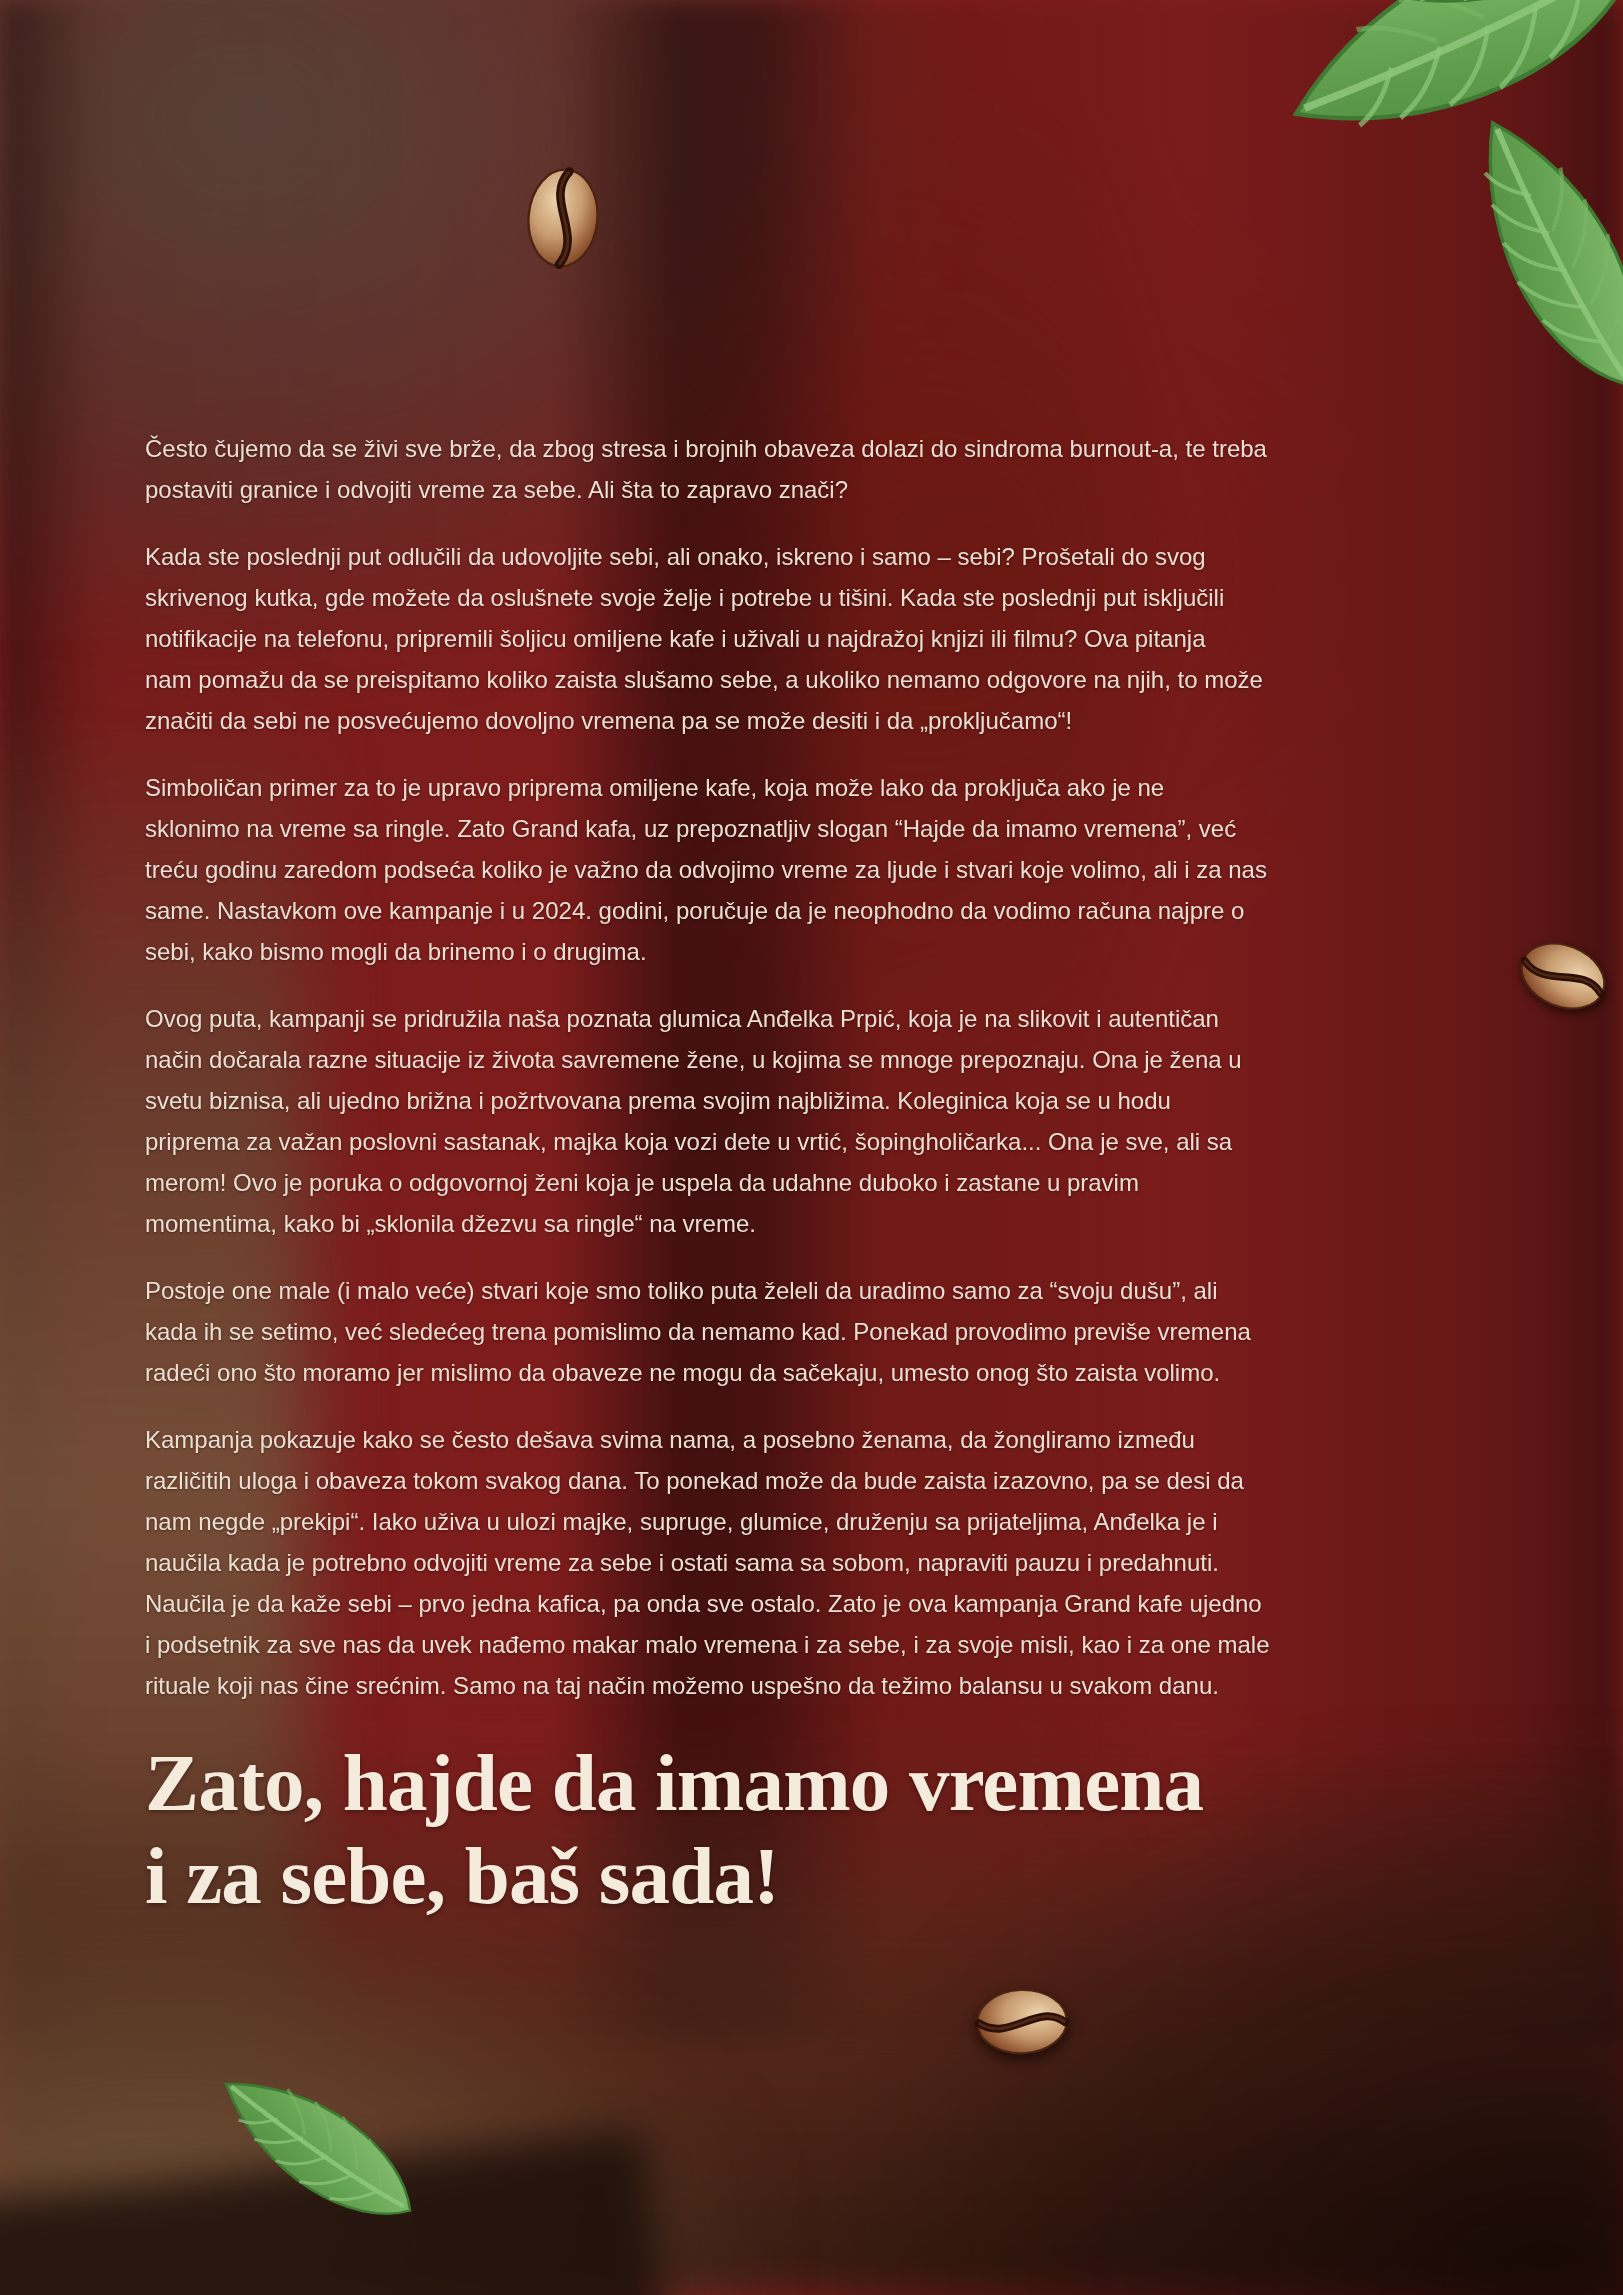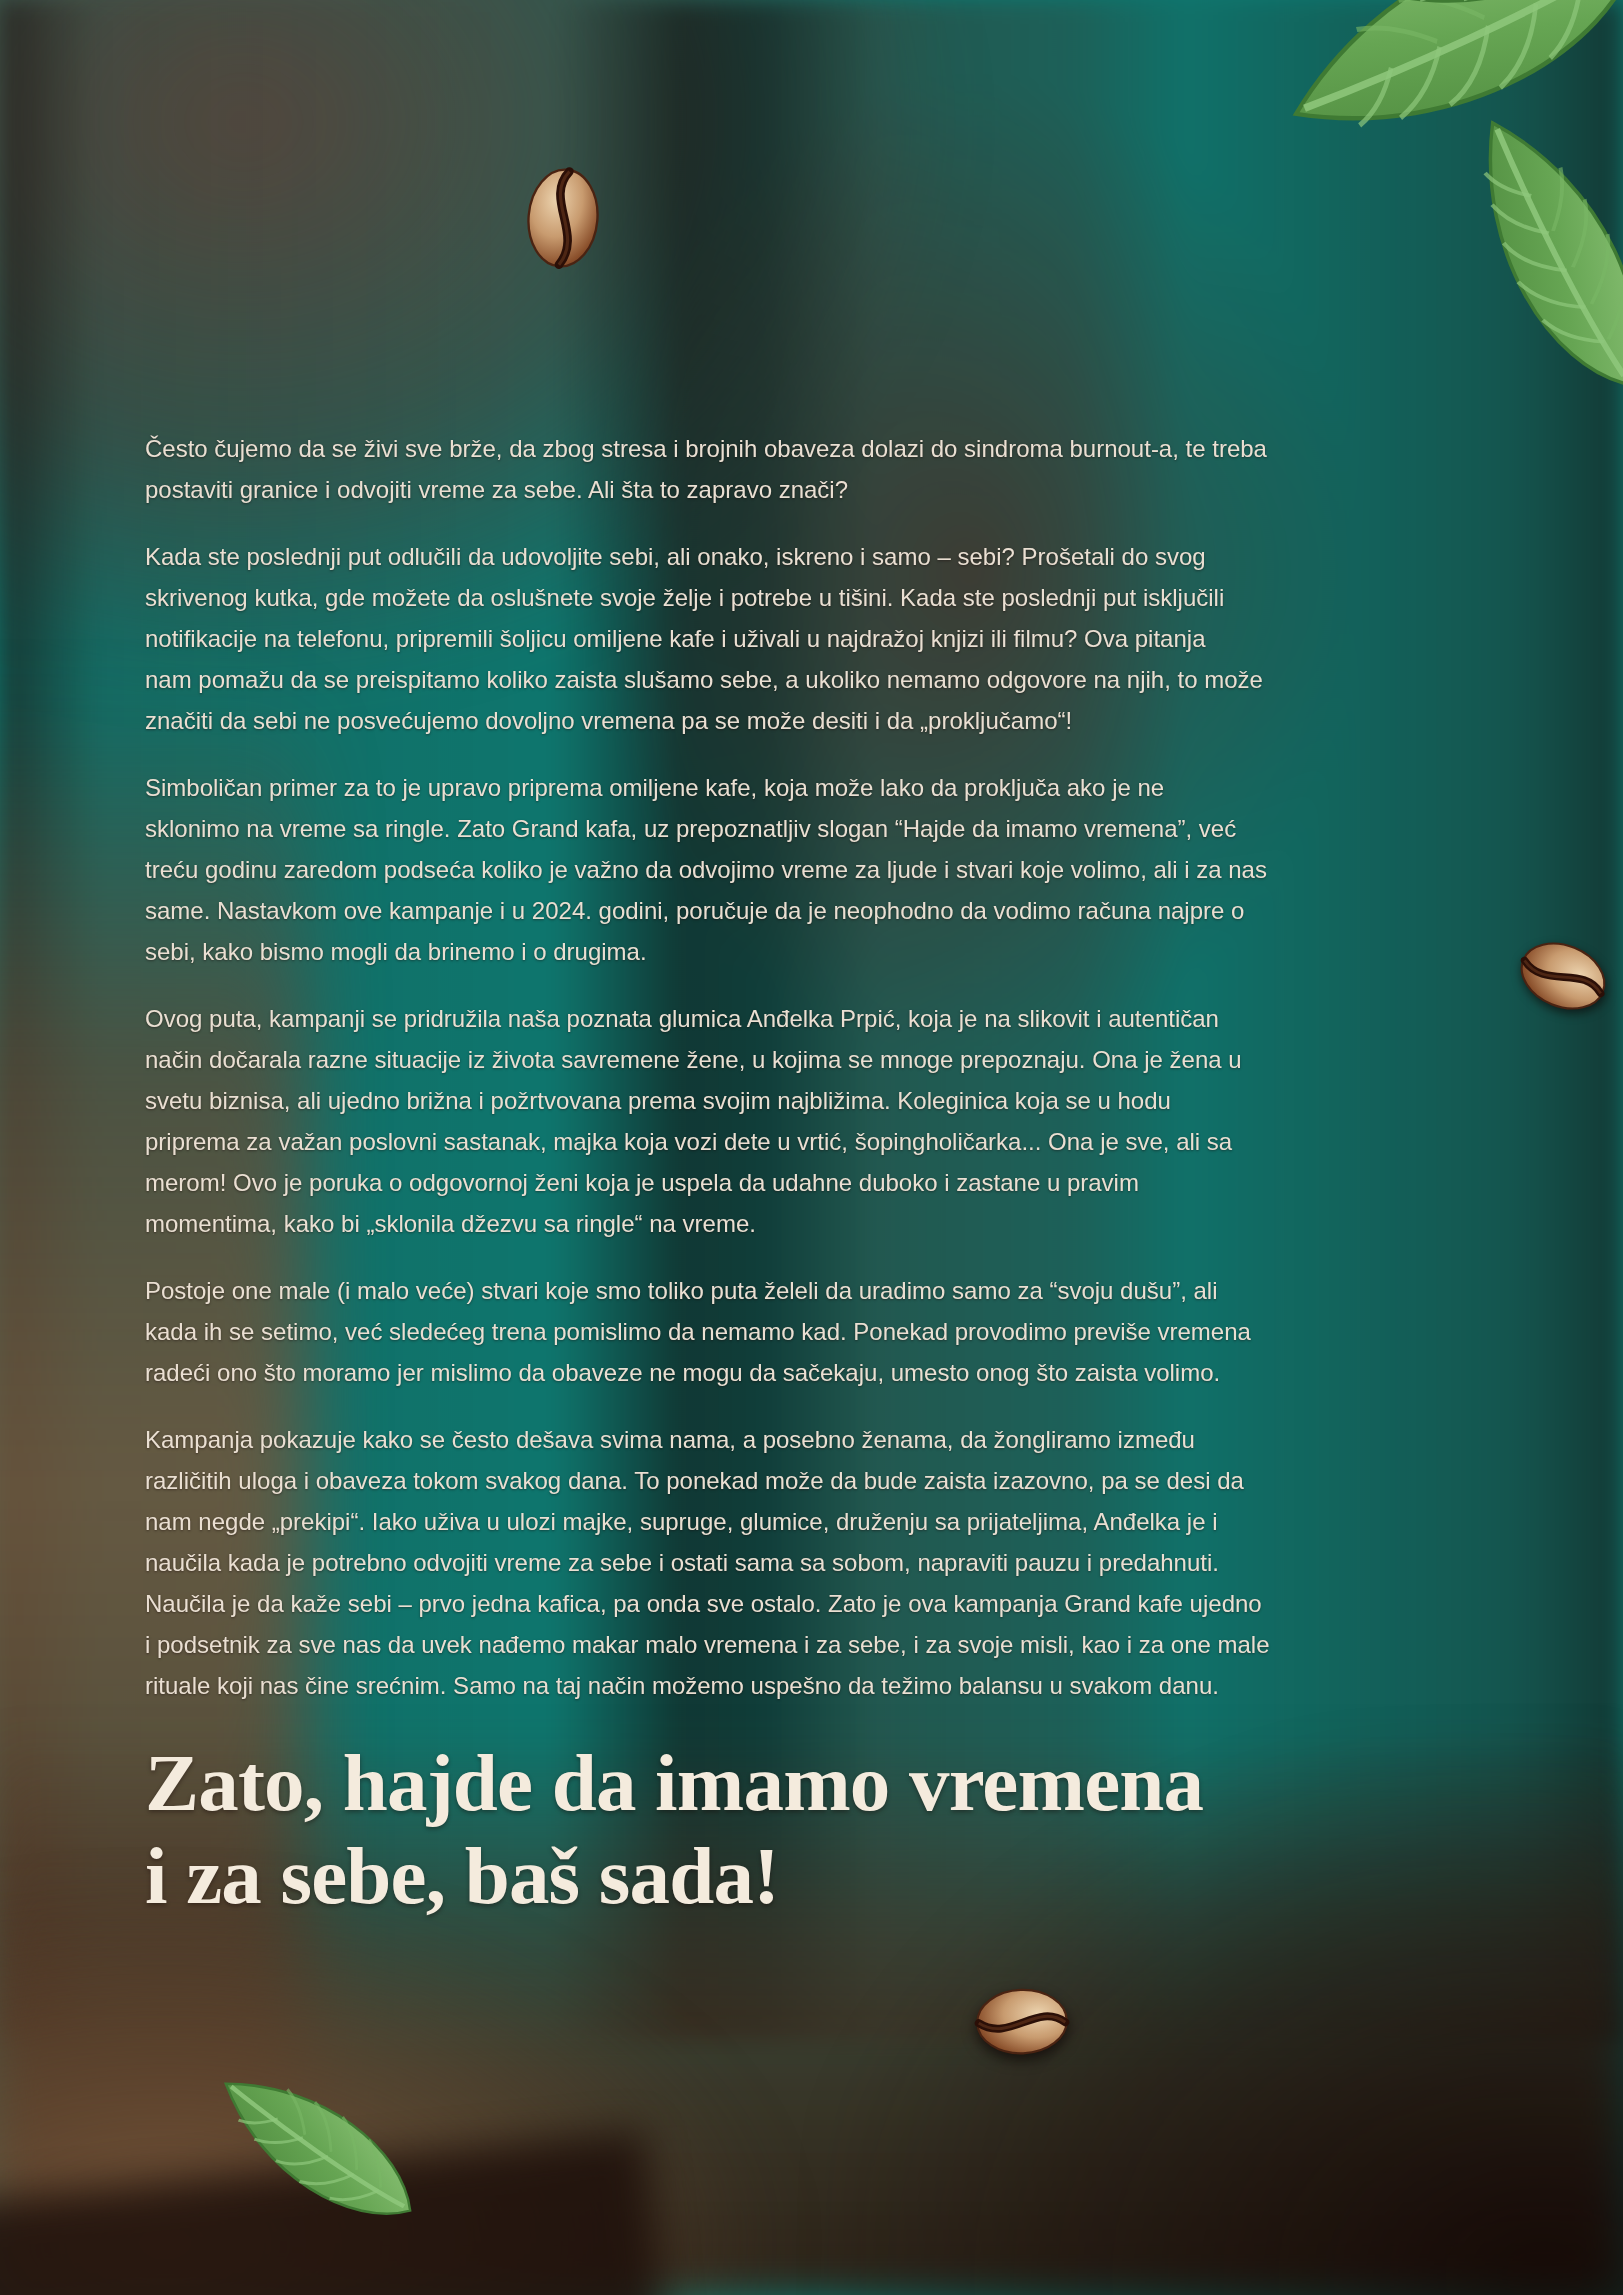--- a/index.html
+++ b/index.html
@@ -1,19 +1,19 @@
 <!DOCTYPE html>
 <html lang="sr" style="font-size:12.6px"><head>
 <meta charset="utf-8">
 <style>
   html,body{margin:0;padding:0;background:#1c0c08;}
   .page{
     position:relative;
     width:1623px;height:2295px;
-    background:#0f766e;
+    background:#7f1d1d;
     overflow:hidden;
     font-family:"Liberation Sans",sans-serif;
   }
   .bg{position:absolute;pointer-events:none;}
   .bg-haze-topleft{
     left:-204px;top:-236px;width:1178px;height:942px;
     background:radial-gradient(ellipse at 38% 38%, rgba(88,72,62,.95) 0%, rgba(80,62,52,.55) 40%, rgba(80,62,52,0) 68%);
     filter:blur(36px);
   }
   .bg-curtain{

